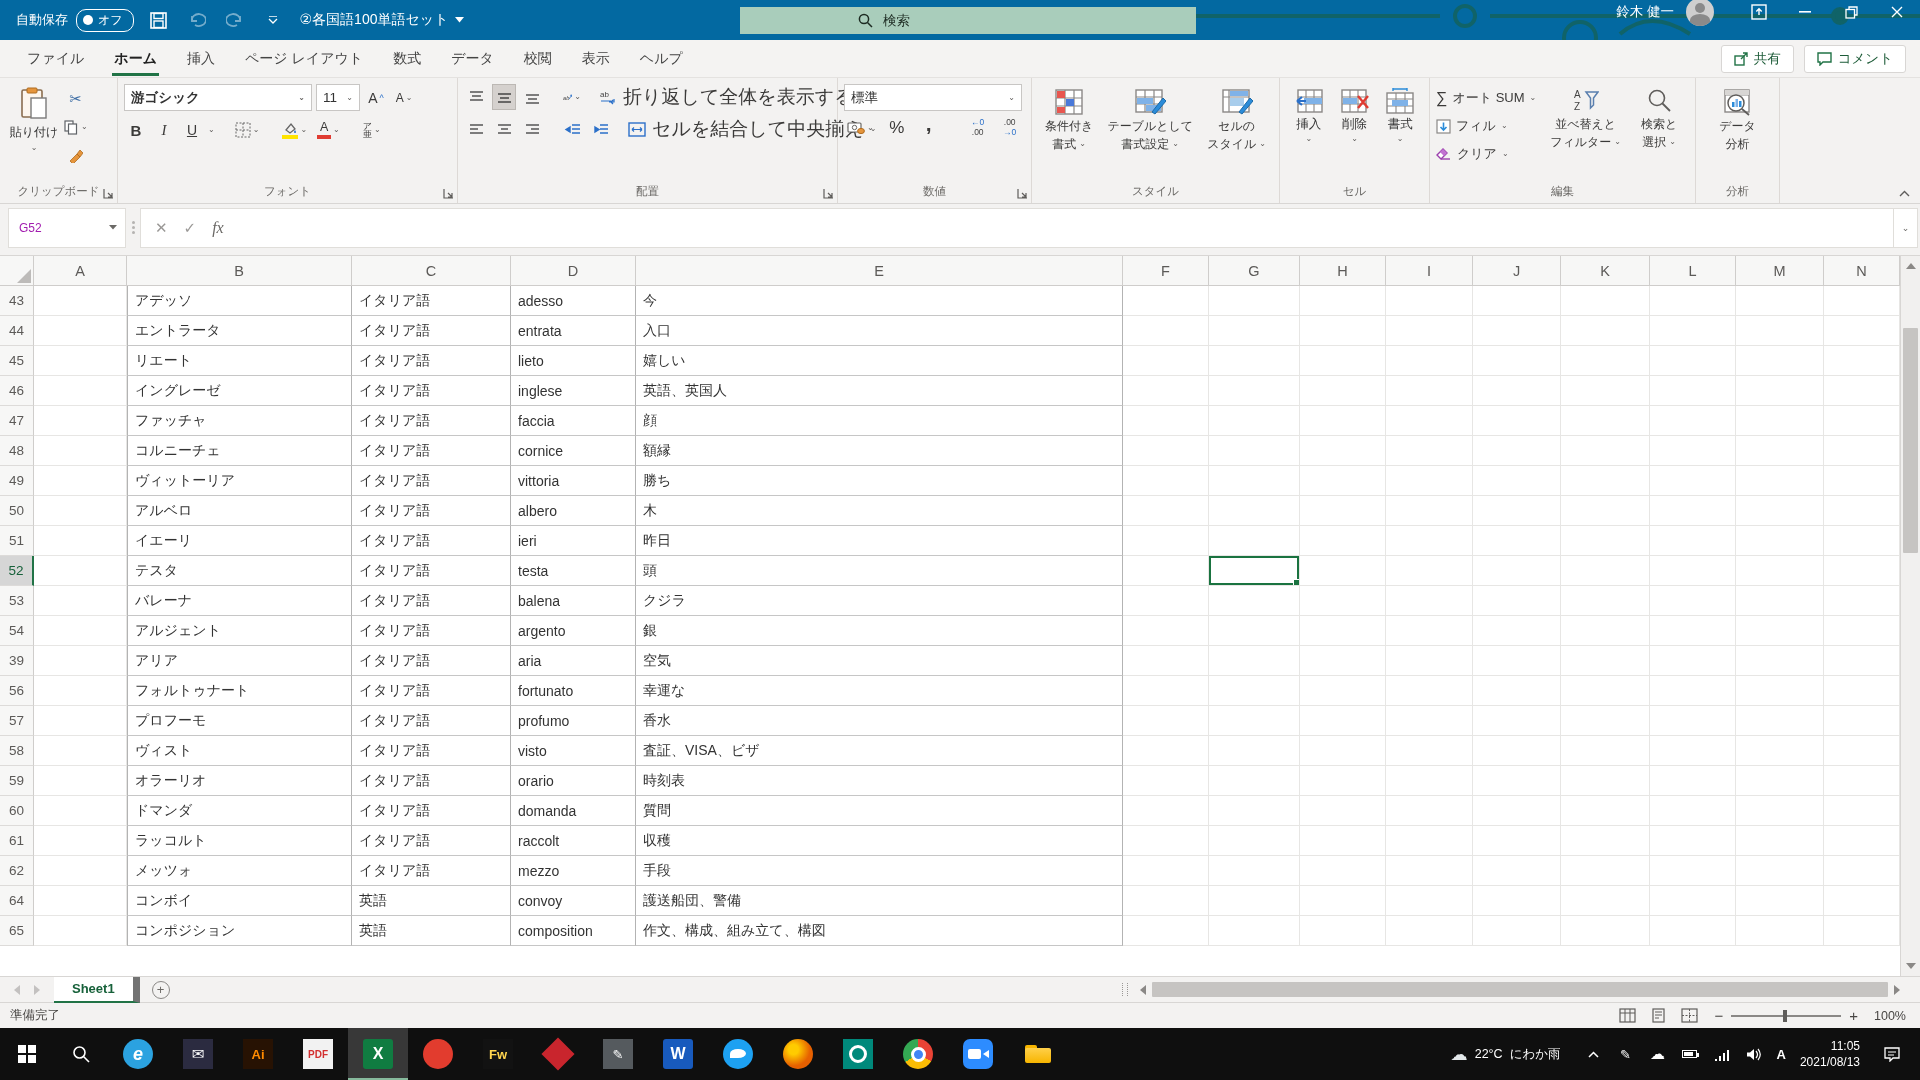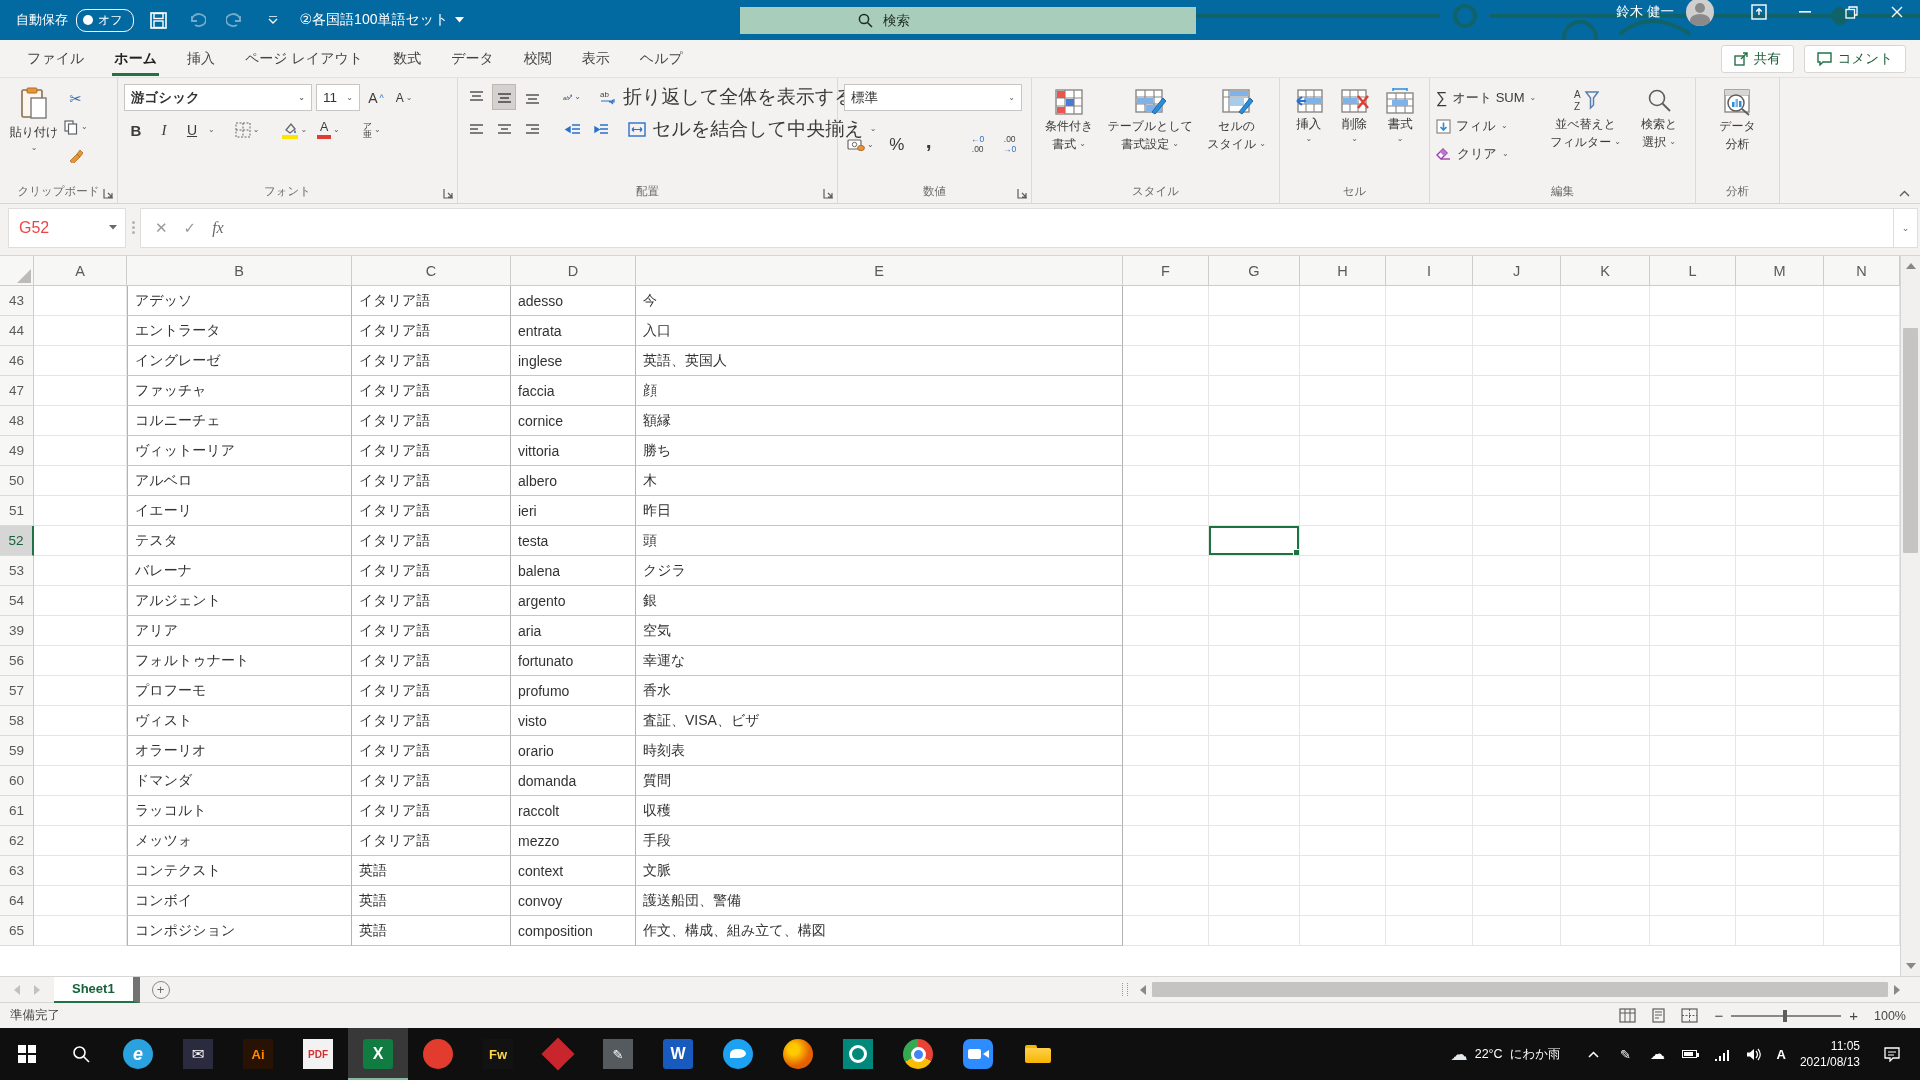--- a/index.html
+++ b/index.html
@@ -77,21 +77,21 @@
   .und-u { text-decoration:underline; font-size:14px; }
   .colorbar { display:flex; flex-direction:column; align-items:center; line-height:1; }
   .bar-y { width:16px; height:4px; background:#ffe400; margin-top:1px; }
   .bar-r { width:14px; height:4px; background:#e03c32; margin-top:1px; }
   .furi { font-size:9px; line-height:.9; text-align:center; }
 
   
   .wrap-lbl,.merge-lbl { font-size:19px; color:#3b3a39; white-space:nowrap; }
 
   
-  .num-rows { display:flex; flex-direction:column; gap:21px; width:100%; }
+  .num-rows { display:flex; flex-direction:column; gap:4px; width:100%; }
   .dec-mini { display:flex; flex-direction:column; font-size:8.5px; color:#444; line-height:1.15;
     align-items:center; }
   .dec-mini .blue { color:#2b70c9; }
 
   
   .bigbtn { display:flex; flex-direction:column; align-items:center; justify-content:flex-start;
     gap:2px; padding:4px 6px 0 6px; font-size:12px; color:#3b3a39; text-align:center; line-height:1.35; }
   .bigbtn .two { display:flex; align-items:center; gap:3px; }
 
   
@@ -102,21 +102,21 @@
   .edit-col { display:flex; flex-direction:column; gap:4px; padding-top:2px; }
   .edit-row { display:flex; align-items:center; gap:5px; font-size:13px; color:#3b3a39; height:24px; }
 
   .collapse-ribbon { position:absolute; right:10px; bottom:4px; color:#5f5d5b; font-size:11px; }
 
   
   .formulabar { height:52px; background:#f3f2f1; border-bottom:1px solid #d8d6d4;
     display:flex; align-items:center; padding:0 2px 4px 0; }
   .namebox { width:118px; height:40px; background:#fff; border:1px solid #e0deda;
     display:flex; align-items:center; justify-content:space-between; padding:0 8px 0 10px;
-    font-size:16px; color:#ef4444; margin-left:8px; }
+    font-size:12px; color:#a21caf; margin-left:8px; }
   .fb-grip { width:14px; display:flex; flex-direction:column; align-items:center; gap:2px; }
   .fb-grip i { width:3px; height:3px; border-radius:50%; background:#b5b3b1; }
   .fb-icons { height:40px; background:#fff; border:1px solid #e0deda; border-right:none;
     display:flex; align-items:center; gap:16px; padding:0 14px; color:#9a9896; font-size:15px; }
   .fx { font-style:italic; font-family:"Liberation Serif",serif; color:#6b6966; font-size:16px; }
   .fb-input { flex:1; height:40px; background:#fff; border:1px solid #e0deda; border-left:none;
     display:flex; align-items:center; padding-left:8px; }
   .fb-expand { width:24px; height:40px; background:#fff; border:1px solid #e0deda; border-left:none;
     display:flex; align-items:center; justify-content:center; color:#6b6966; font-size:9px; }
 
@@ -831,20 +831,37 @@
             <td></td>
             <td></td>
             <td></td>
             <td></td>
             <td></td>
             <td></td>
             <td></td>
             <td></td>
           </tr>
           <tr>
+            <th>45</th>
+            <td></td>
+            <td class="tb tb-first">リエート</td>
+            <td class="tb">イタリア語</td>
+            <td class="tb">lieto</td>
+            <td class="tb">嬉しい</td>
+            <td></td>
+            <td></td>
+            <td></td>
+            <td></td>
+            <td></td>
+            <td></td>
+            <td></td>
+            <td></td>
+            <td></td>
+          </tr>
+          <tr>
             <th>46</th>
             <td></td>
             <td class="tb tb-first">イングレーゼ</td>
             <td class="tb">イタリア語</td>
             <td class="tb">inglese</td>
             <td class="tb">英語、英国人</td>
             <td></td>
             <td></td>
             <td></td>
             <td></td>
@@ -1111,37 +1128,20 @@
             <td></td>
             <td></td>
           </tr>
           <tr>
             <th>62</th>
             <td></td>
             <td class="tb tb-first">メッツォ</td>
             <td class="tb">イタリア語</td>
             <td class="tb">mezzo</td>
             <td class="tb">手段</td>
-            <td></td>
-            <td></td>
-            <td></td>
-            <td></td>
-            <td></td>
-            <td></td>
-            <td></td>
-            <td></td>
-            <td></td>
-          </tr>
-          <tr>
-            <th>63</th>
-            <td></td>
-            <td class="tb tb-first">コンテクスト</td>
-            <td class="tb">英語</td>
-            <td class="tb">context</td>
-            <td class="tb">文脈</td>
             <td></td>
             <td></td>
             <td></td>
             <td></td>
             <td></td>
             <td></td>
             <td></td>
             <td></td>
             <td></td>
           </tr>

